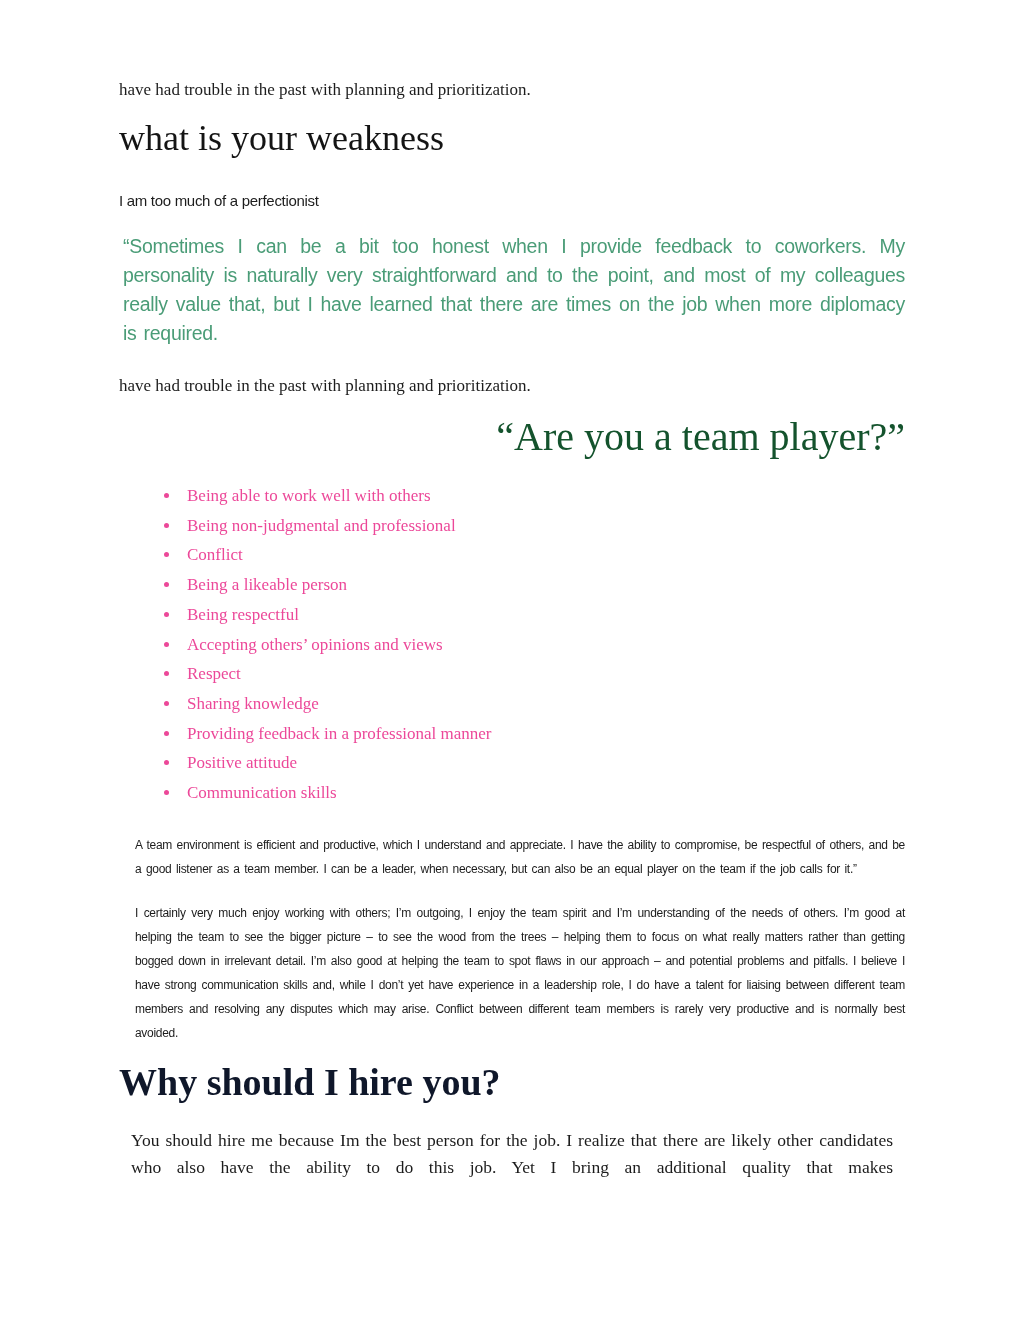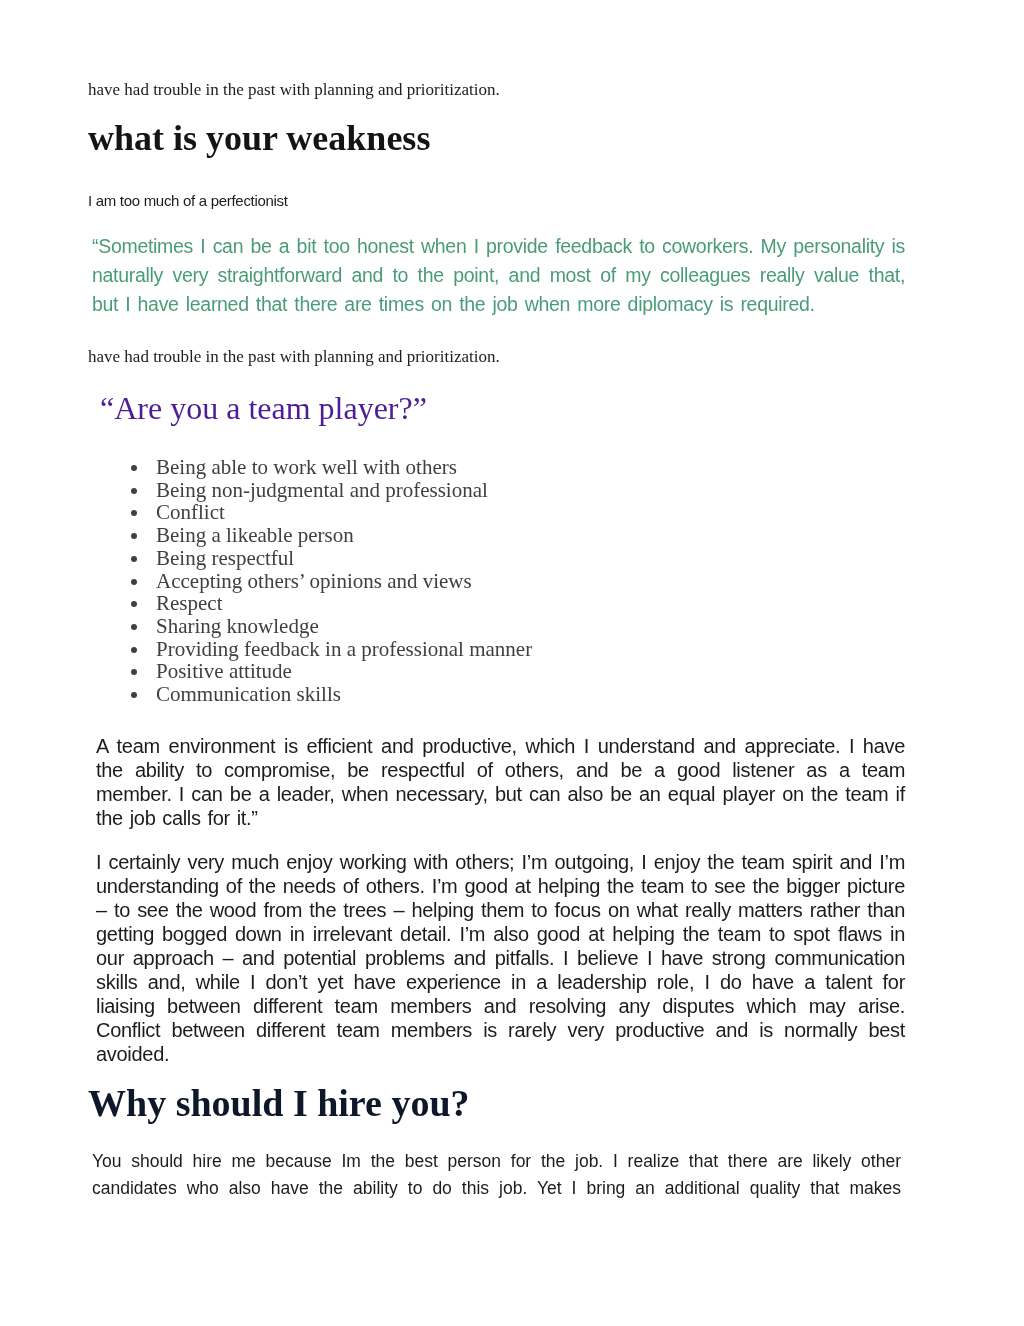--- a/index.html
+++ b/index.html
@@ -12,39 +12,39 @@
     height: 1326px;
     box-sizing: border-box;
     overflow: hidden;
     font-family: "Liberation Serif", serif;
     color: #1c1c1c;
   }
   .page {
     box-sizing: border-box;
     width: 1024px;
     height: 1326px;
-    padding: 78px 119px 0 88px;
+    padding: 78px 119px 0 119px;
     background: #ffffff;
   }
   
   .serif-line {
     font-family: "Liberation Serif", serif;
     font-size: 17px;
     line-height: 23px;
     margin: 0 0 16px 0;
     color: #1c1c1c;
   }
   .serif-line.repeat {
     margin: 0 0 0 0;
   }
   
   .h-weakness {
     font-family: "Liberation Serif", serif;
     font-size: 36px;
-    font-weight: 700;
+    font-weight: 400;
     line-height: 43px;
     margin: 10px 0 30px 0;
     color: #141414;
   }
   
   .sans-small {
     font-family: "Liberation Sans", sans-serif;
     font-size: 15px;
     letter-spacing: -0.3px;
     line-height: 22px;
@@ -57,71 +57,73 @@
     font-size: 19.5px;
     letter-spacing: -0.3px;
     word-spacing: 2px;
     line-height: 29px;
     text-align: justify;
     margin: 0 0 26px 4px;
   }
   
   .h-team {
     font-family: "Liberation Serif", serif;
-    font-size: 32px;
+    font-size: 40px;
     font-weight: 400;
     line-height: 48px;
     margin: 16px 0 24px 0;
     padding-left: 12px;
-    color: #4c1d95;
+    color: #14532d;
+    text-align: right;
   }
   
   .team-list {
     margin: 0 0 28px 0;
     padding: 0 0 0 62px;
     list-style: disc outside;
   }
   .team-list li {
     font-family: "Liberation Serif", serif;
-    font-size: 21px;
+    font-size: 17px;
     line-height: 22.7px;
-    color: #404040;
+    color: #ec4899;
     padding-left: 6px;
+    margin-top: 7px;
   }
   
   .sans-para {
     font-family: "Liberation Sans", sans-serif;
-    font-size: 20px;
+    font-size: 12px;
     letter-spacing: -0.3px;
     word-spacing: 1.5px;
     line-height: 24px;
     text-align: justify;
-    margin: 0 0 20px 8px;
+    margin: 0 0 20px 16px;
     color: #1c1c1c;
   }
   .sans-para.second {
     margin-bottom: 14px;
   }
   
   .h-hire {
     font-family: "Liberation Serif", serif;
     font-size: 38px;
     font-weight: 700;
     line-height: 46px;
     margin: 8px 0 22px 0;
     color: #0f172a;
   }
   
   .serif-just {
-    font-family: Liberation Sans, sans-serif;
+    font-family: Liberation Serif, serif;
     font-size: 17.5px;
     line-height: 27px;
     text-align: justify;
     text-align-last: justify;
-    margin: 4px;
+    margin: 12px;
     color: #1c1c1c;
   }
 </style>
 </head>
 <body>
 
 <div class="page">
 
   <p class="serif-line">have had trouble in the past with planning and prioritization.</p>
 

